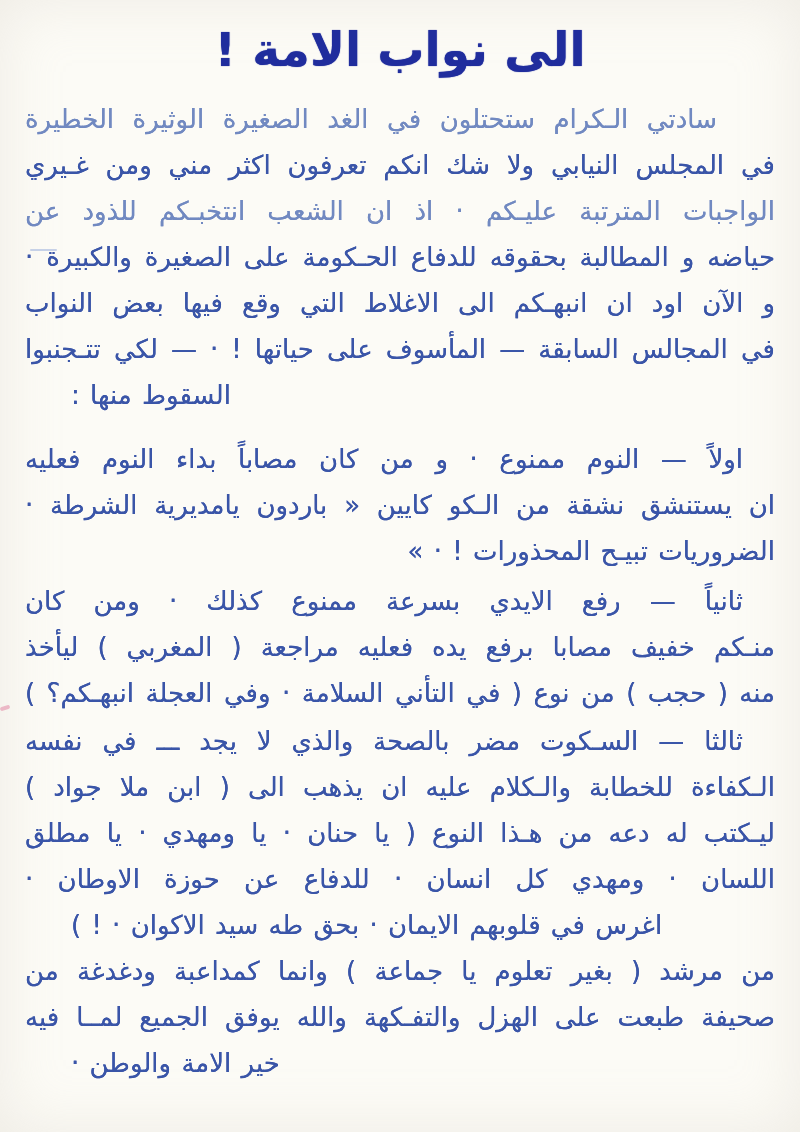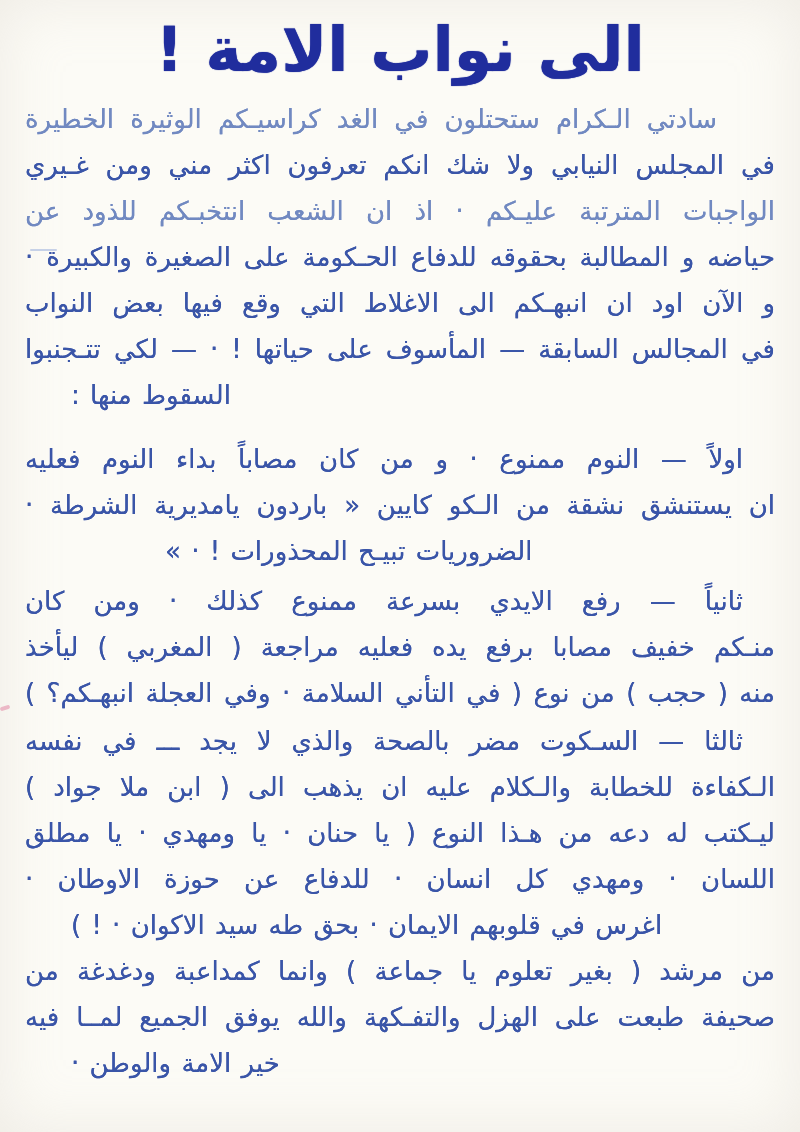--- a/index.html
+++ b/index.html
@@ -10,21 +10,21 @@
     overflow:hidden;
     box-shadow:inset 0 0 60px rgba(205,198,182,.28);
     font-family:"DejaVu Sans",sans-serif;
   }
   .title{
     direction:rtl;
     text-align:center;
     margin-top:8px;
     height:88px;
     line-height:84px;
-    font-size:62px;
+    font-size:47px;
     font-weight:bold;
     color:var(--ink-title,#202d9d);
     text-shadow:0 0 1px var(--ink-title,#202d9d);
   }
   .manuscript{
     position:absolute;
     top:96px;left:25px;right:25px;
   }
   .line{
     direction:rtl;
@@ -37,21 +37,21 @@
     text-shadow:0 0 .6px currentColor;
     word-spacing:2px;
   }
   .line.justify{
     white-space:normal;
     text-align:justify;
     text-justify:inter-word;
     text-align-last:justify;
   }
   .line.left{text-align:left;margin-left:46px;}
-  .line.center{text-align:left;margin-left:140px;}
+  .line.center{text-align:right;margin-left:140px;}
   .line.ind-lg{padding-right:58px;}
   .line.ind-sm{padding-right:32px;}
   .line.light{color:var(--ink-light,#7189c1);}
   
   .line:nth-child(8){margin-top:18px;}
   .line:nth-child(11){margin-top:4px;}
   .line:nth-child(14){margin-top:2px;}
   .line:nth-child(22){margin-top:2px;}
   
   .smudge-pink{
@@ -63,21 +63,21 @@
     background:#b9c7e3;opacity:.8;border-radius:1px;
   }
 </style>
 </head>
 <body>
 
 <div class="page" style="--ink-title: #202d9d; --ink-body: #3a55a8; --ink-light: #7189c1; --paper: #fcfbf6;">
   <h1 class="title">الى نواب الامة !</h1>
 
   <div class="manuscript">
-      <div class="line justify ind-lg light">سادتي الـكرام ستحتلون في الغد كراسيـكم الوثيرة الخطيرة</div>
+      <div class="line justify ind-lg light">سادتي الـكرام ستحتلون في الغد الصغيرة الوثيرة الخطيرة</div>
       <div class="line justify">في المجلس النيابي ولا شك انكم تعرفون اكثر مني ومن غـيري</div>
       <div class="line justify light">الواجبات المترتبة عليـكم · اذ ان الشعب انتخبـكم للذود عن</div>
       <div class="line justify">حياضه و المطالبة بحقوقه للدفاع الحـكومة على الصغيرة والكبيرة ·</div>
       <div class="line justify">و الآن اود ان انبهـكم الى الاغلاط التي وقع فيها بعض النواب</div>
       <div class="line justify">في المجالس السابقة — المأسوف على حياتها ! · — لكي تتـجنبوا</div>
       <div class="line left">السقوط منها :</div>
       <div class="line justify ind-sm">اولاً — النوم ممنوع · و من كان مصاباً بداء النوم فعليه</div>
       <div class="line justify">ان يستنشق نشقة من الـكو كايين « باردون يامديرية الشرطة ·</div>
       <div class="line center">الضروريات تبيـح المحذورات ! · »</div>
       <div class="line justify ind-sm">ثانياً — رفع الايدي بسرعة ممنوع كذلك · ومن كان</div>

